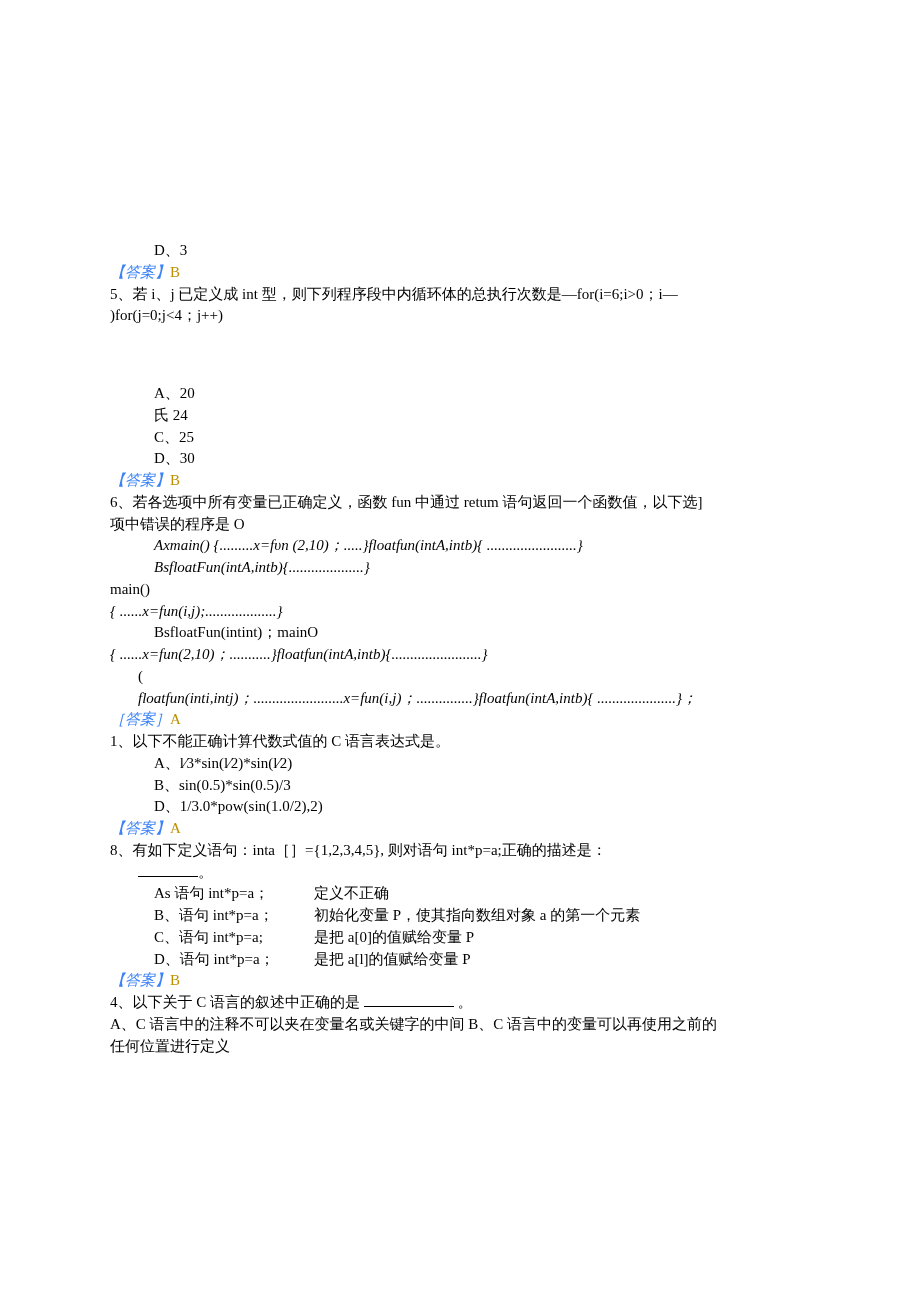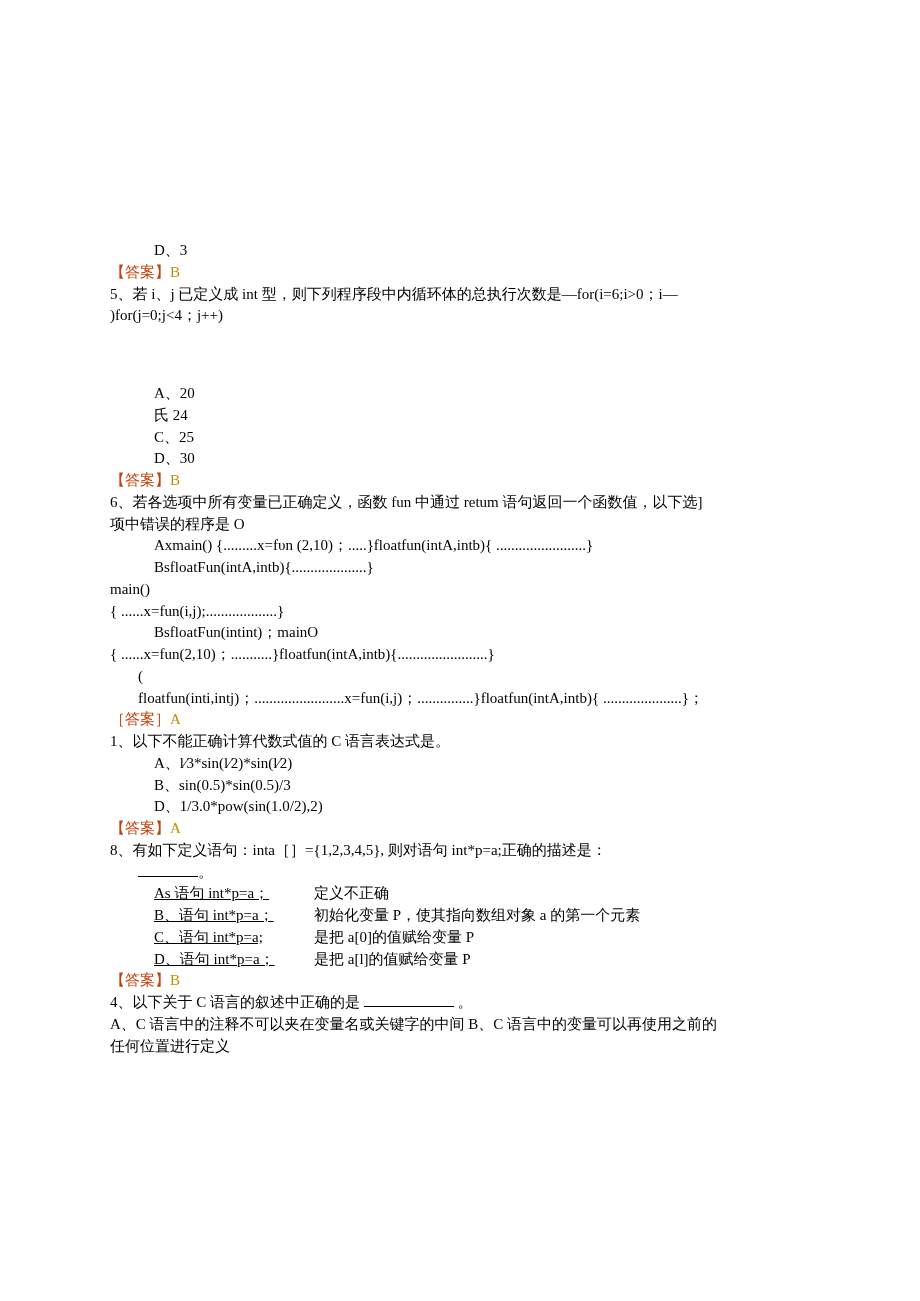--- a/index.html
+++ b/index.html
@@ -12,35 +12,36 @@
     line-height: 1.45;
   }
   .page {
     width: 832px;
     min-height: 1301px;
     padding: 240px 110px 0 110px;
     box-sizing: border-box;
   }
   .indent1 { padding-left: 44px; }
   .indent2 { padding-left: 28px; }
-  .answer-label { color: #c2410c; display: inline; }
+  .answer-label { color: #3b82f6; display: inline; font-style: italic; }
   .answer-letter { color: #BF8F00; display: inline; }
   .blank-underline {
     display: inline-block;
     border-bottom: 1px solid #000;
     width: 60px;
     height: 0.9em;
     vertical-align: baseline;
   }
   .dot-line {
     letter-spacing: 0;
+    font-style: italic;
   }
   .spacer-lg { height: 56px; }
   .option-row { display: flex; }
-  .option-col1 { width: 160px; flex-shrink: 0; text-decoration: underline; }
+  .option-col1 { width: 160px; flex-shrink: 0; }
   .option-col2 { }
 </style>
 </head>
 <body>
 
 <div class="page">
 
   <div class="indent1">D、3</div>
   <div>
     <span class="answer-label">【答案】</span><span class="answer-letter">B</span>

